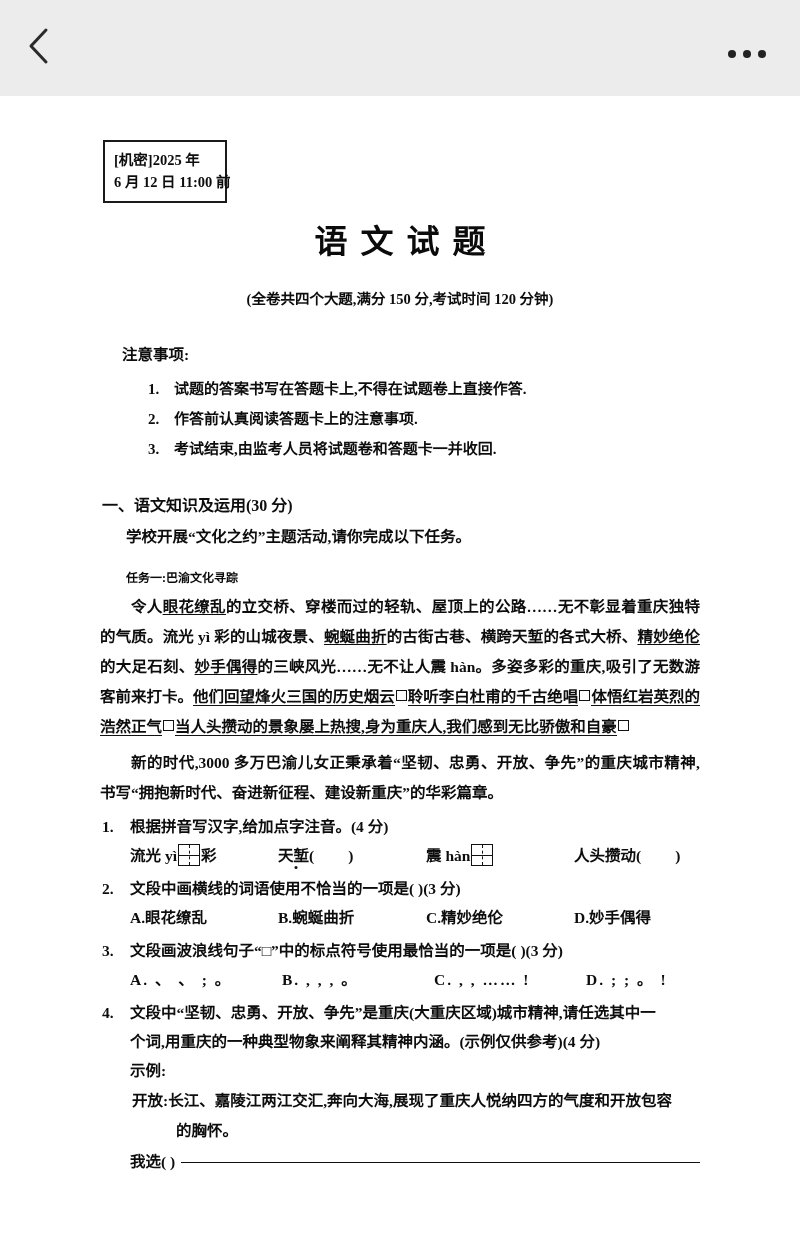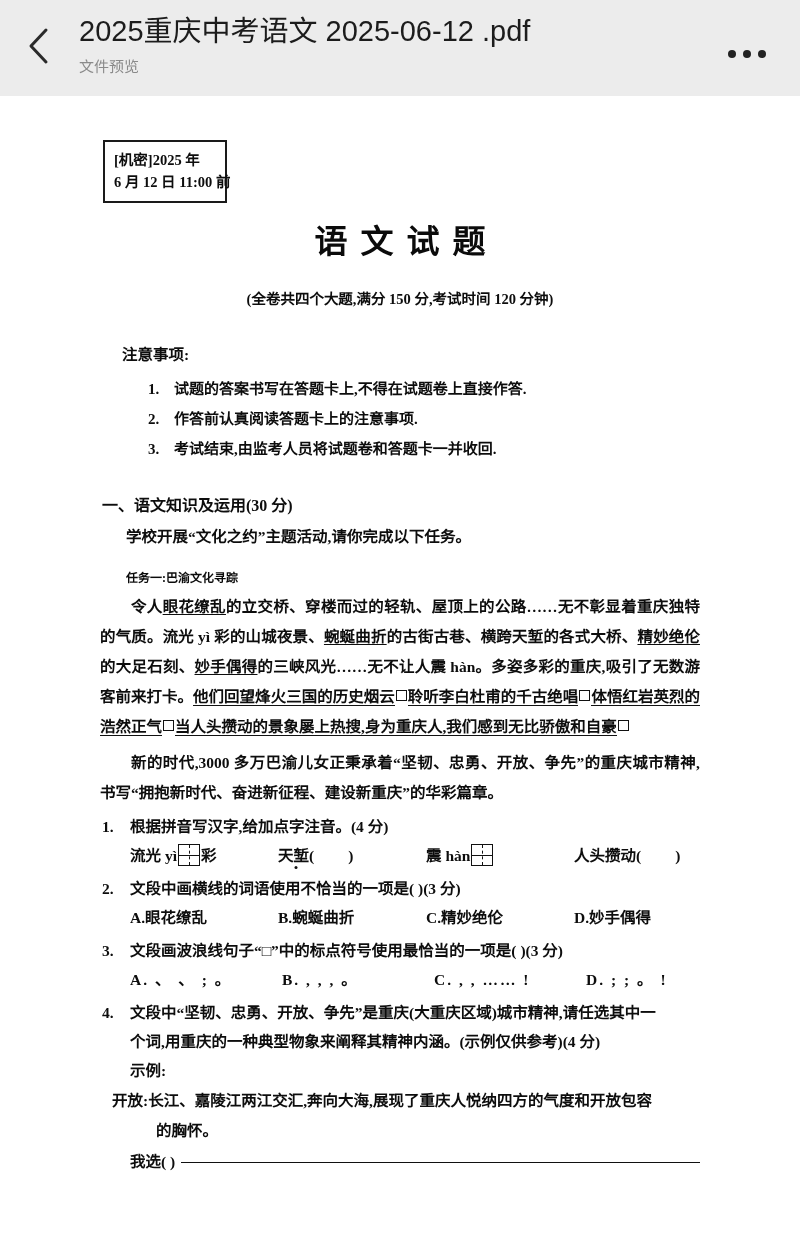--- a/index.html
+++ b/index.html
@@ -273,42 +273,38 @@
     flex: 1;
     border-bottom: 1.5px solid #111;
     margin-left: 6px;
     position: relative;
     top: -4px;
   }
 
   .ex-label { font-size: 15.5px; font-weight: 700; margin-left: 30px; color: #0d0d0d; line-height: 30px;}
   .ex-body {
     font-size: 15.5px; font-weight: 700; line-height: 30px;
-    margin-left: 12px; color: #0d0d0d;
+    margin-left: 32px; color: #0d0d0d;
     position: relative;
     padding-left: 0;
   }
   .ex-body .cont { display: block; margin-left: 44px; }
 </style>
 </head>
 <body>
 
 <div class="app-header">
   <div class="back-chevron">
     <span>
       <svg width="26" height="38" viewBox="0 0 26 38" aria-hidden="true">
         <path d="M20 3 L5 19 L20 35" fill="none" stroke="#2a2a2a" stroke-width="3" stroke-linecap="round" stroke-linejoin="round"></path>
       </svg>
     </span>
   </div>
 
-  <div class="header-titles">
-    <div class="file-title">2025重庆中考语文 2025-06-12 .pdf</div>
-    <div class="file-subtitle">文件预览</div>
-  </div>
 
   <div class="more-button">
     <span style="display:flex;gap:7px;">
       <i></i>
         <i></i>
         <i></i>
     </span>
   </div>
 </div>
 

